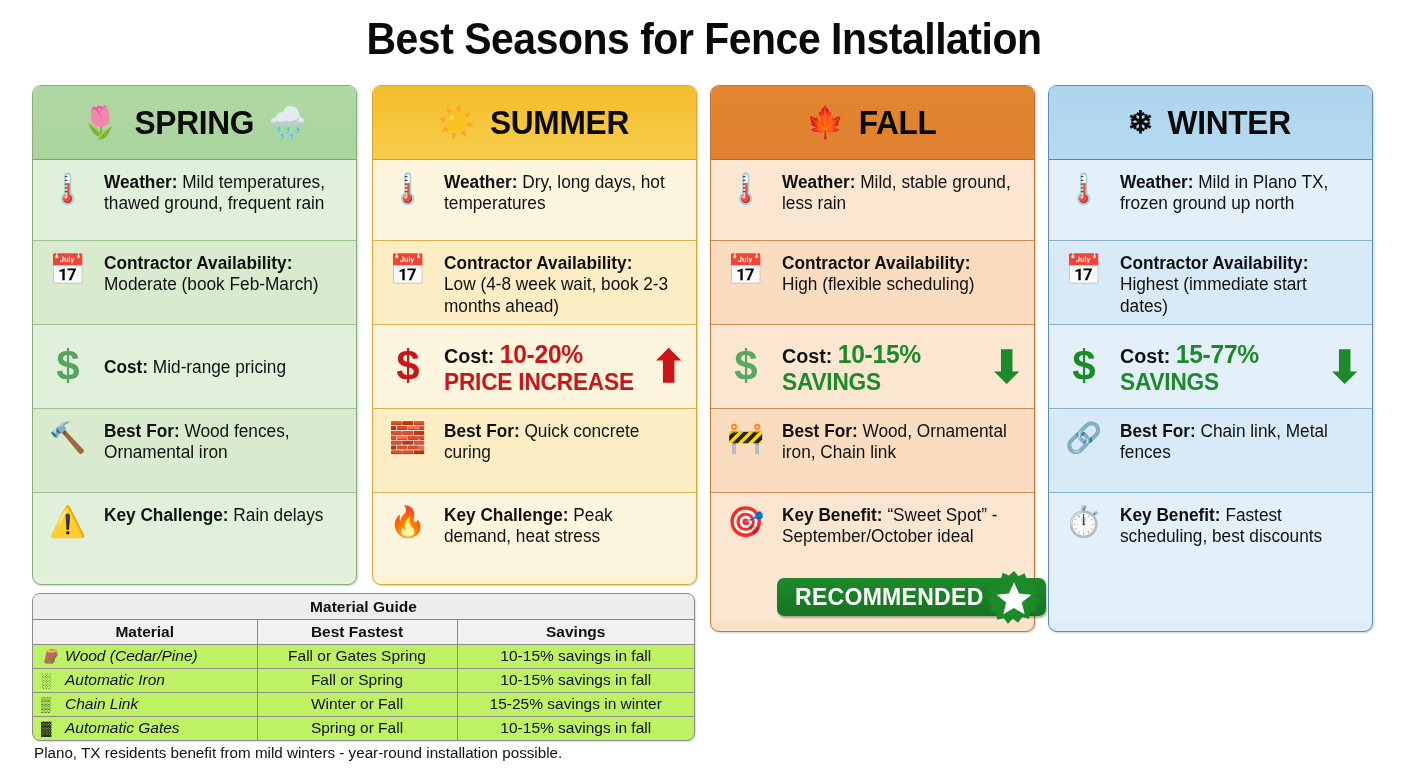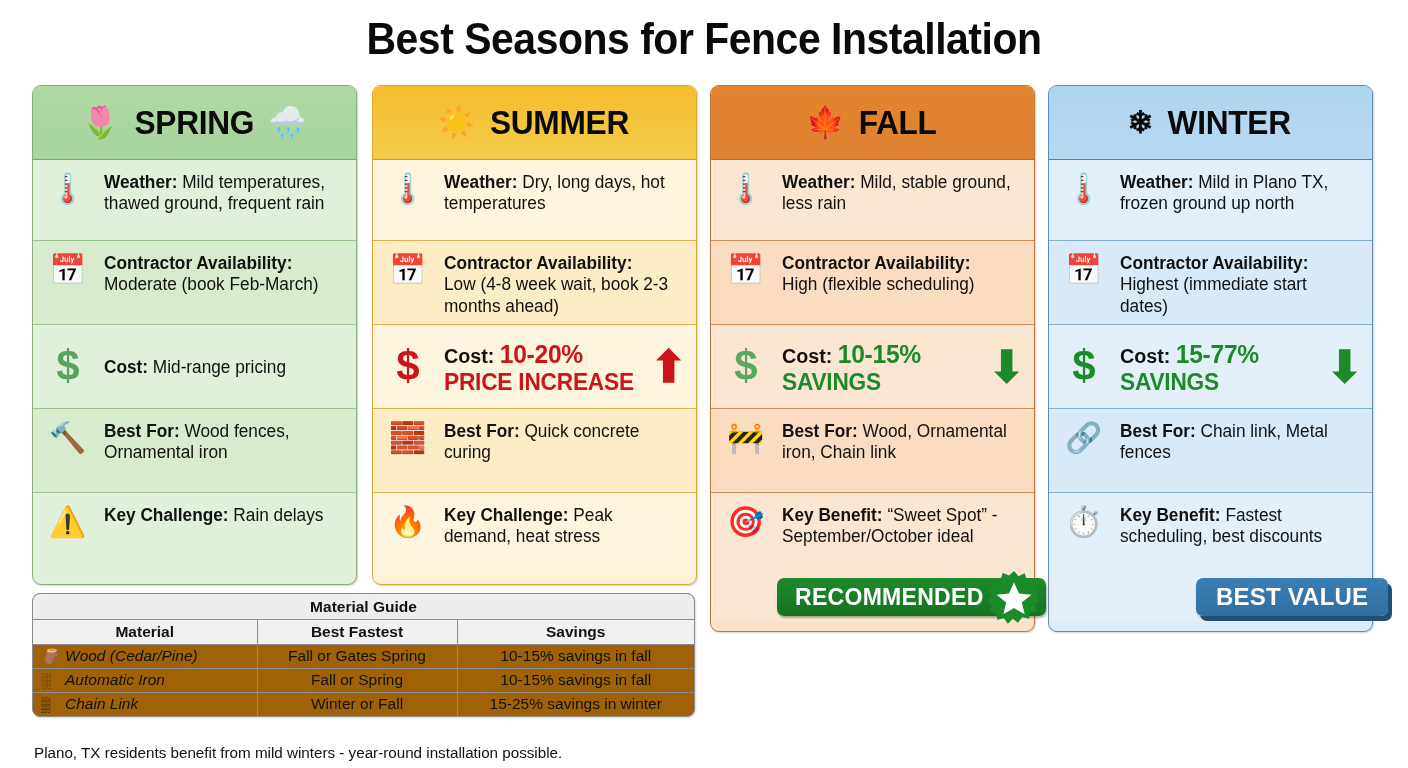--- a/index.html
+++ b/index.html
@@ -138,21 +138,21 @@
     border-radius: 7px;
     color: #ffffff; font-size: 24px; font-weight: bold;
     letter-spacing: 0.2px;
     box-shadow: 4px 5px 0 #1f4f75, 1px 2px 3px rgba(0,0,0,0.25);
     z-index: 6;
   }
 
   
   #table-card {
     position: absolute; left: 32px; top: 593px; width: 663px;
-    background: #a16207;
+    background: #bef264;
     border: 1.4px solid #8c8c8c;
     border-radius: 8px;
     overflow: hidden;
     box-shadow: 1px 1px 2px rgba(0,0,0,0.15);
   }
   #table-title {
     height: 26px; line-height: 26px; text-align: center;
     background: #ededed; border-bottom: 1.2px solid #8c8c8c;
     font-size: 15.5px; font-weight: bold; color: #111;
   }
@@ -319,21 +319,20 @@
     </div>
   </div>
 
   <div id="badge-recommended">RECOMMENDED</div>
   <div id="badge-seal">
     <svg viewBox="0 0 100 100" width="56" height="56" aria-hidden="true">
       <path d="M50 2 L58 11 L69 6 L73 18 L85 18 L85 30 L96 35 L89 45 L97 54 L87 61 L91 73 L79 75 L77 87 L65 84 L57 94 L48 87 L39 96 L32 86 L20 89 L18 77 L6 74 L10 62 L2 54 L11 45 L4 35 L15 29 L14 17 L26 17 L30 5 L41 10 Z" fill="#1d8a29"></path>
       <path d="M50 22 L59 42 L81 44 L64 58 L69 79 L50 68 L31 79 L36 58 L19 44 L41 42 Z" fill="#ffffff"></path>
     </svg>
   </div>
-  <div id="badge-bestvalue">BEST VALUE</div>
 
   <div id="table-card">
     <div id="table-title">Material Guide</div>
     <table>
       <colgroup>
           <col class="c1">
           <col class="c2">
           <col class="c3">
         </colgroup>
       <thead>
@@ -352,19 +351,24 @@
         <tr>
           <td class="mat"><span class="mico">░</span><span>Automatic Iron</span></td>
           <td class="c">Fall or Spring</td>
           <td class="c">10-15% savings in fall</td>
         </tr>
         <tr>
           <td class="mat"><span class="mico">▒</span><span>Chain Link</span></td>
           <td class="c">Winter or Fall</td>
           <td class="c">15-25% savings in winter</td>
         </tr>
+        <tr>
+          <td class="mat"><span class="mico">▓</span><span>Automatic Gates</span></td>
+          <td class="c">Spring or Fall</td>
+          <td class="c">10-15% savings in fall</td>
+        </tr>
       </tbody>
     </table>
   </div>
 
   <div id="footnote">Plano, TX residents benefit from mild winters - year-round installation possible.</div>
 
 </div>
 
 </body></html>

